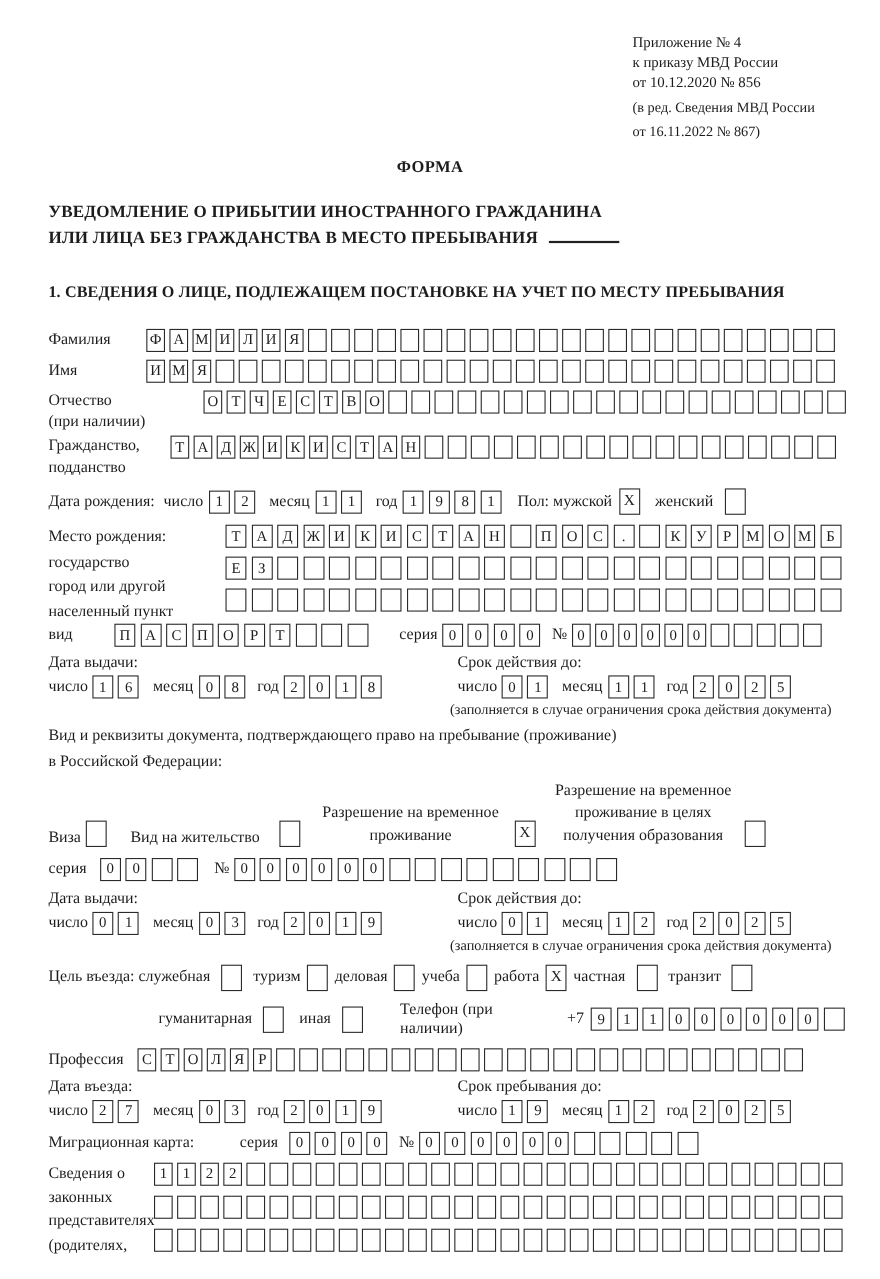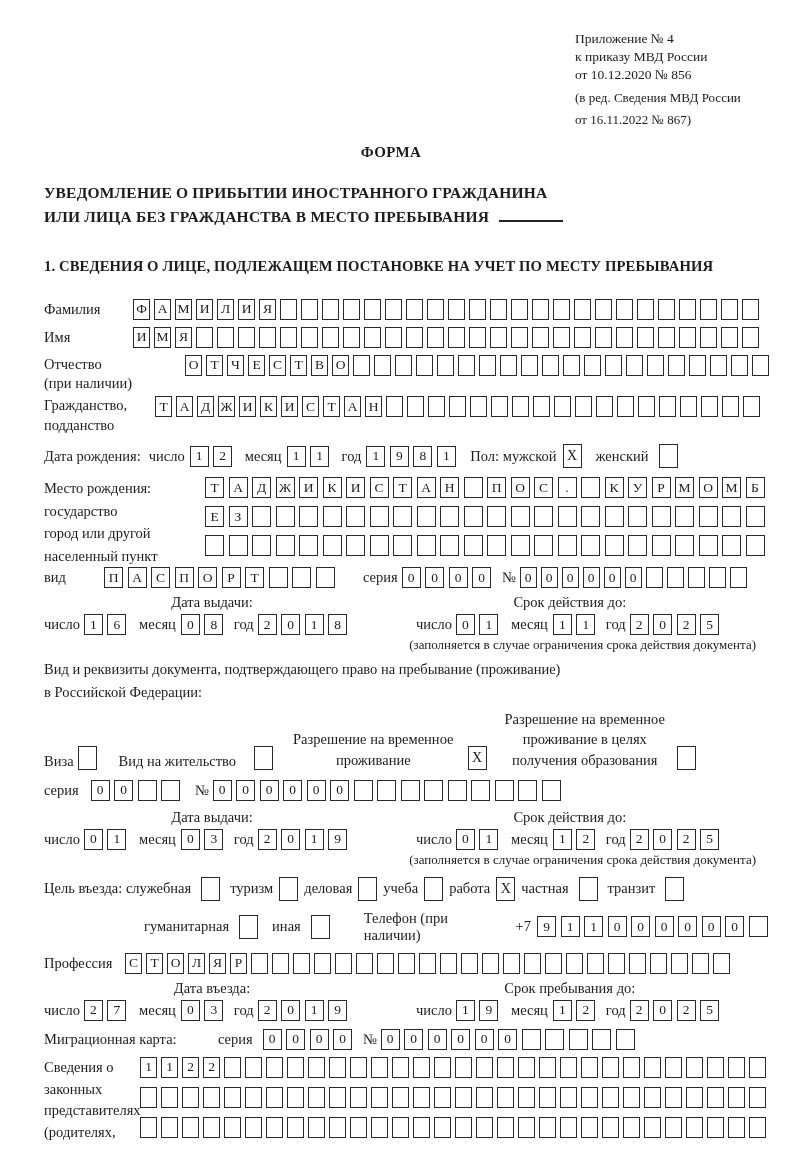--- a/index.html
+++ b/index.html
@@ -34,21 +34,21 @@
 
   .inline-gap-s { margin: 0 5px 0 8px; }
   .mr4 { margin-right: 4px; } .ml6 { margin-left: 6px; } .ml10 { margin-left: 10px; } .ml14 { margin-left: 14px; }
 
   .bp-rows .cells { margin-bottom: 8px; }
   .center-bold { text-align: center; font-weight: bold; font-size: 14.5px; margin: 2px 0 4px; }
 
   .date-pair { display: flex; }
   .dcol-l { width: 336px; }
   .dcol-r { margin-left: 36px; }
-  .dc-head { text-align: center; margin-bottom: 3px; }
+  .dc-head { margin-bottom: 3px; }
   .date-line { display: flex; align-items: center; }
   .date-foot { text-align: right; font-size: 13px; margin: 2px 16px 0 0; }
 
   .opt-row { display: flex; align-items: flex-end; margin-bottom: 6px; }
   .opt-lines { text-align: center; line-height: 1.4; }
   .rep-rows .cells { margin-bottom: 9px; }
 </style>
 </head>
 <body>
 

